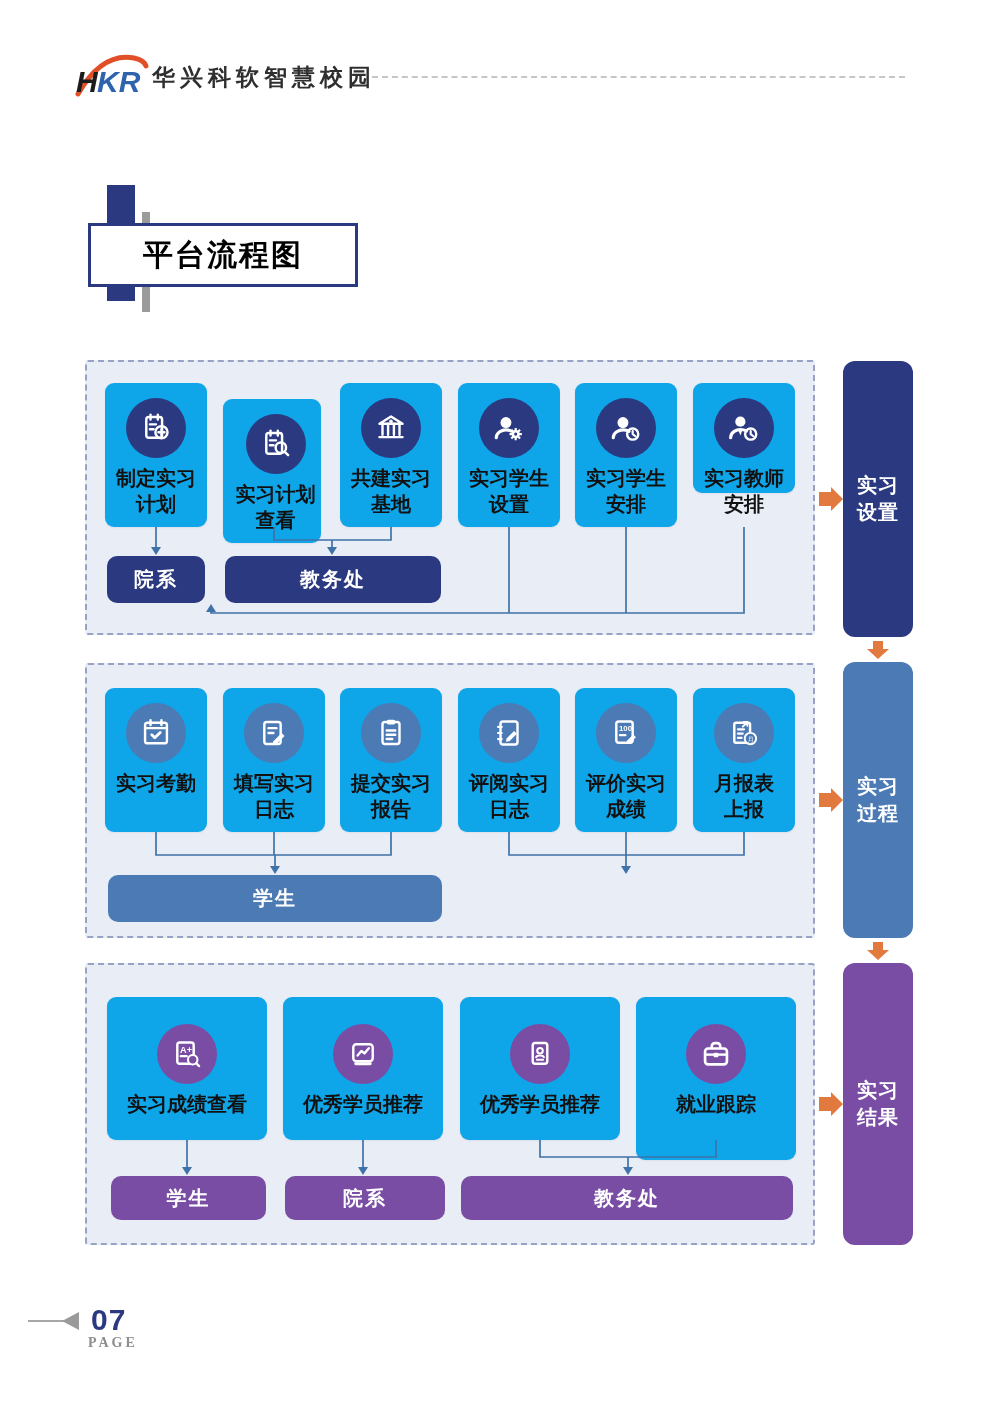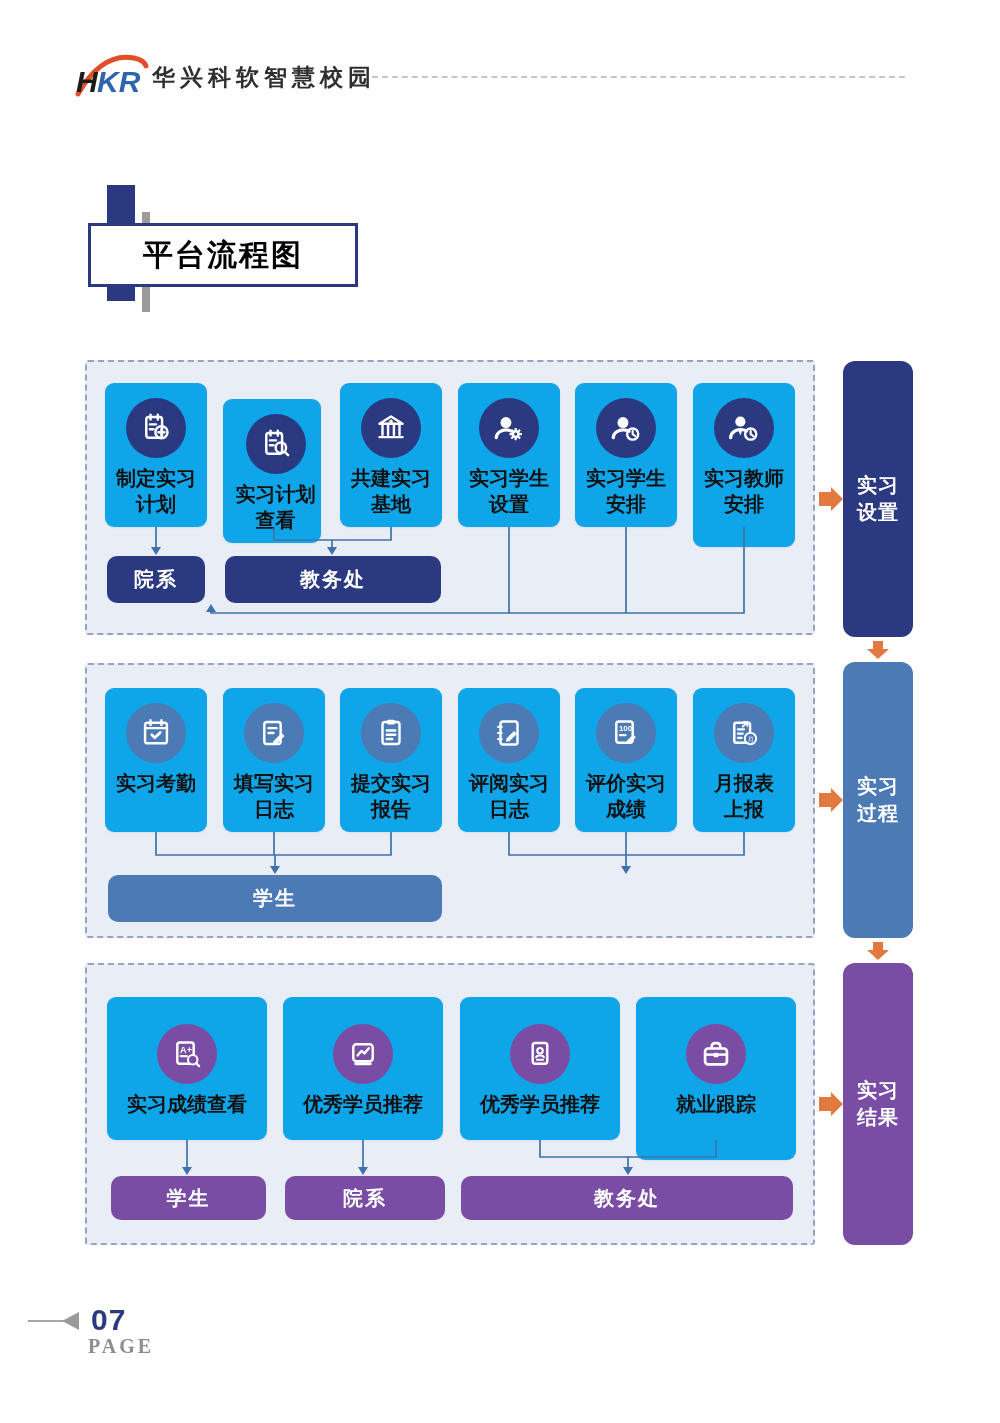--- a/index.html
+++ b/index.html
@@ -30,21 +30,21 @@
   .card .label{margin-top:7px;font-size:20px;line-height:1.3;font-weight:700;color:var(--ink);white-space:pre-line;}
   
   .target{position:absolute;display:flex;align-items:center;justify-content:center;color:#fff;font-size:20px;font-weight:700;letter-spacing:2px;border-radius:10px;}
   .t-navy{background:var(--navy);} .t-blue{background:var(--blue);} .t-purple{background:var(--purple);}
   
   .result{position:absolute;left:843px;width:70px;border-radius:12px;display:flex;align-items:center;justify-content:center;color:#fff;font-size:20px;font-weight:700;line-height:1.35;text-align:center;white-space:pre-line;letter-spacing:1px;}
   
   .foot-line{position:absolute;left:28px;top:1320px;width:36px;height:2px;background:#a7a7a7;}
   .foot-tri{position:absolute;left:62px;top:1312px;width:0;height:0;border-right:17px solid #9a9a9a;border-top:9px solid transparent;border-bottom:9px solid transparent;}
   .page-num{position:absolute;left:91px;top:1303px;font-size:30px;font-weight:800;color:var(--navy);letter-spacing:1px;}
-  .page-word{position:absolute;left:88px;top:1335px;font-size:20px;font-weight:700;color:#8e8e8e;letter-spacing:3px;font-family:"Liberation Serif","DejaVu Serif",serif;}
+  .page-word{position:absolute;left:88px;top:1335px;font-size:14px;font-weight:700;color:#8e8e8e;letter-spacing:3px;font-family:"Liberation Serif","DejaVu Serif",serif;}
   svg.overlay{position:absolute;left:0;top:0;pointer-events:none;}
 </style>
 </head>
 <body>
 
 <div class="page">
 
   <div class="abs" style="left:72px;top:50px;width:78px;height:52px;">
     <svg width="78" height="52" viewBox="0 0 78 52">
       <path d="M6 44 Q30 2 62 8 Q72 10 74 16" fill="none" stroke="#e04f28" stroke-width="5" stroke-linecap="round"></path>
@@ -127,21 +127,21 @@
         <svg viewBox="0 0 28 28">
           <circle cx="11.5" cy="9.5" r="4.5" fill="#fff"></circle>
           <path d="M3.5 22c0-4.5 5-6.5 8-6.5 1.8 0 3.6.4 5 1.2" stroke="#fff" fill="none" stroke-linecap="round" stroke-linejoin="round" stroke-width="2.6"></path>
           <circle cx="19.5" cy="19" r="4.6" stroke="#fff" fill="none" stroke-linecap="round" stroke-linejoin="round" stroke-width="2"></circle>
           <path d="M19.5 16.6V19l2 1.6" stroke="#fff" fill="none" stroke-linecap="round" stroke-linejoin="round" stroke-width="1.8"></path>
         </svg>
       </span>
     <div class="label">实习学生
 安排</div>
   </div>
-  <div class="card" style="left:693px;top:383px;width:102px;height:164px;">
+  <div class="card" style="left:693px;top:383px;width:102px;height:110px;">
     <span class="circle navy">
         <svg viewBox="0 0 28 28">
           <circle cx="11" cy="8.8" r="4.2" fill="#fff"></circle>
           <path d="M3 22c0-4.8 5.2-6.8 8-6.8 1.8 0 3.6.4 5 1.2" stroke="#fff" fill="none" stroke-linecap="round" stroke-linejoin="round" stroke-width="2.6"></path>
           <path d="M11 14.2l1.3 2.4-1.3 3.6-1.3-3.6z" fill="#fff"></path>
           <circle cx="19.5" cy="19" r="4.6" stroke="#fff" fill="none" stroke-linecap="round" stroke-linejoin="round" stroke-width="2"></circle>
           <path d="M19.5 16.6V19l2 1.6" stroke="#fff" fill="none" stroke-linecap="round" stroke-linejoin="round" stroke-width="1.8"></path>
         </svg>
       </span>
     <div class="label">实习教师

